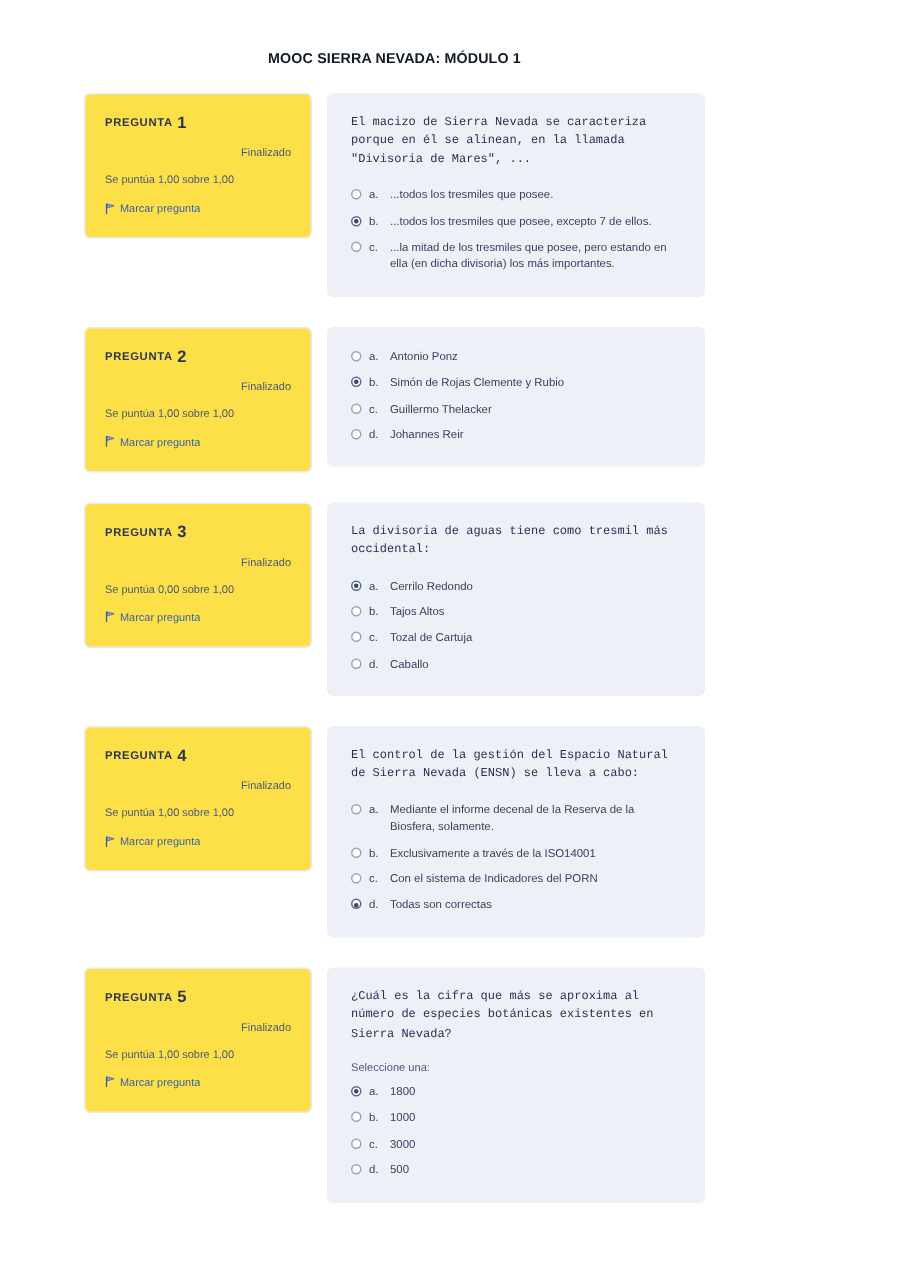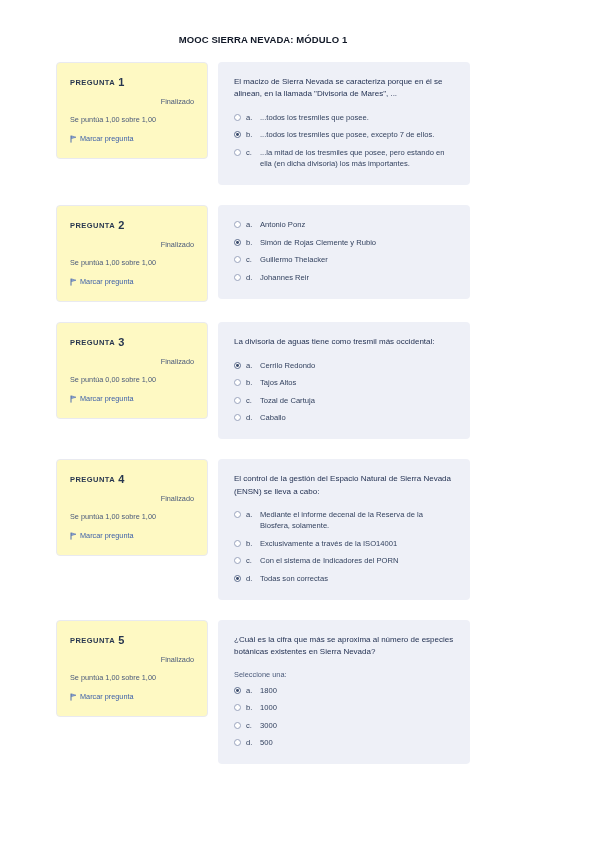--- a/index.html
+++ b/index.html
@@ -35,21 +35,21 @@
   }
   .question-row {
     display: flex;
     align-items: flex-start;
     padding: 0 56px 0 56px;
     margin-bottom: 20px;
   }
   .q-sidebar {
     width: 152px;
     flex: 0 0 152px;
-    background: #fef9c3;
+    background: #fde047;
     border: 1px solid #e9eaf0;
     border-radius: 4px;
     padding: 13px 13px 15px 13px;
     min-height: 82px;
   }
   .q-num-line {
     font-size: 7.5px;
     font-weight: bold;
     letter-spacing: 0.45px;
     color: #27364f;
@@ -96,20 +96,21 @@
     flex: 1 1 auto;
     background: #eef0f7;
     border-radius: 4px;
     padding: 14px 16px 16px 16px;
   }
   .q-text {
     font-size: 8px;
     line-height: 1.55;
     color: #243253;
     margin: 0 0 11px 0;
+    font-family: Liberation Mono, monospace;
   }
   .q-select-label {
     font-size: 7.4px;
     color: #4a5a7a;
     margin: 0 0 6px 0;
   }
   .answers {
     margin: 0;
     padding: 0;
     list-style: none;

